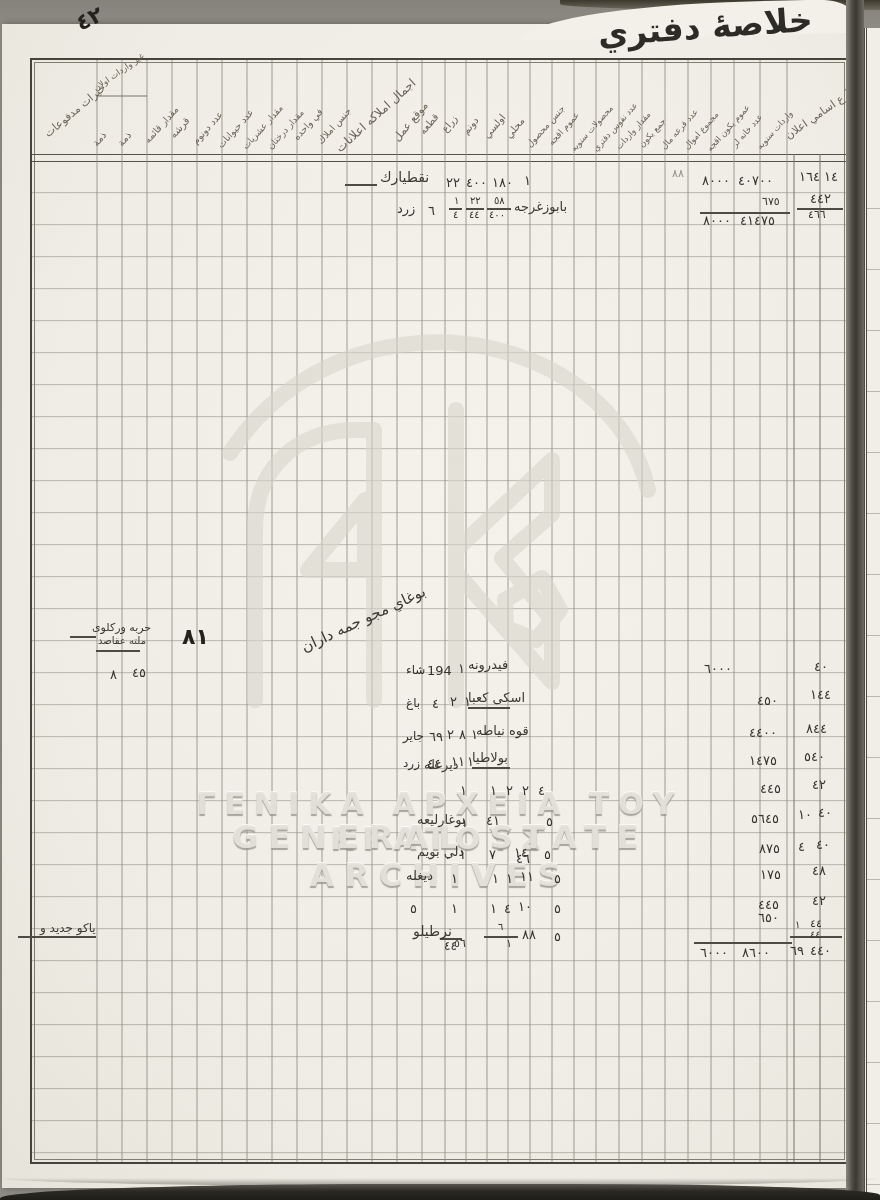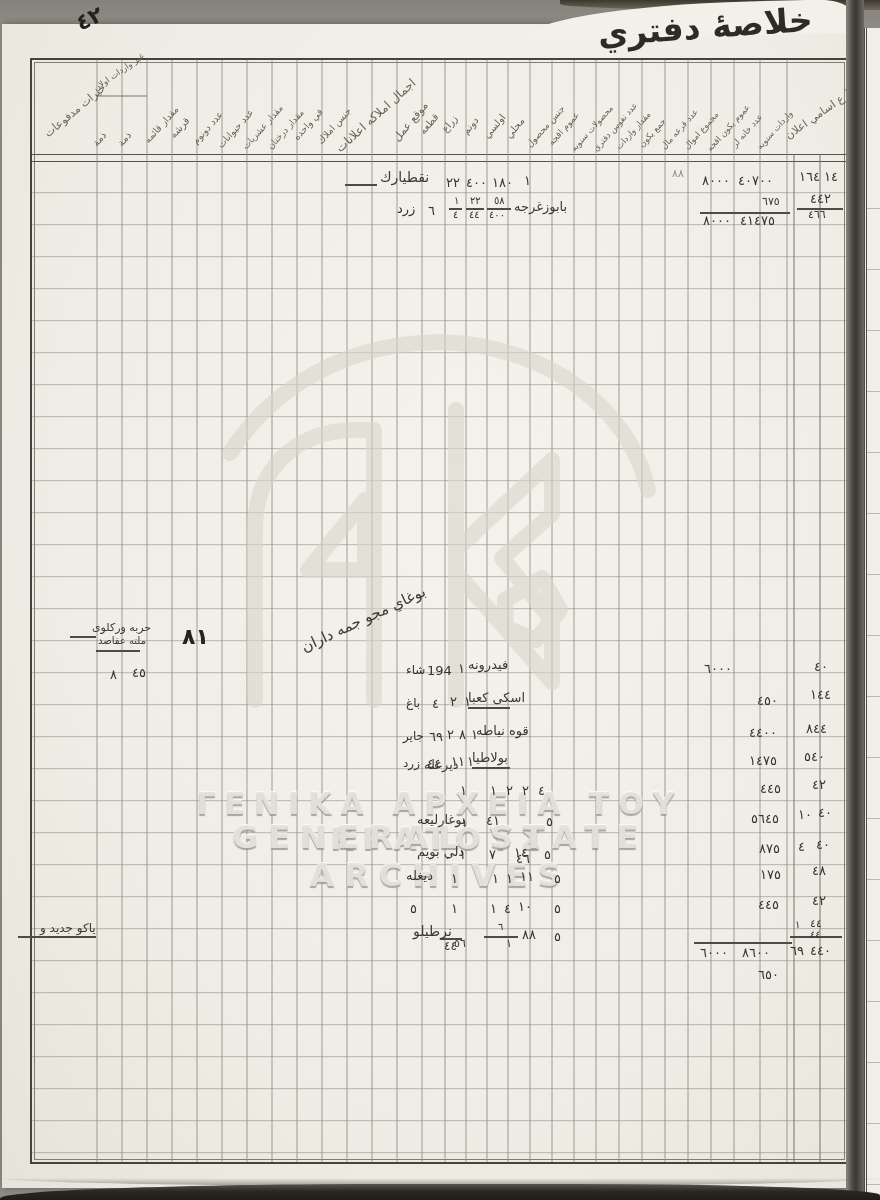--- a/index.html
+++ b/index.html
@@ -273,21 +273,21 @@
       <span class="e" style="left: 554px; top: 902px;">٥</span>
       <span class="e" style="left: 758px; top: 898px;">٤٤٥</span>
       <span class="e" style="left: 812px; top: 894px;">٤٢</span>
       <span class="e hw" style="left: 413px; top: 924px; font-size: 14px;">نرطيلو</span>
       <span class="e" style="left: 444px; top: 940px; font-size: 12px;">٤٤</span>
       <span class="e" style="left: 498px; top: 922px; font-size: 10px;">٦</span>
       <span class="e" style="left: 454px; top: 938px; font-size: 11px;">٥٦</span>
       <span class="e" style="left: 506px; top: 938px; font-size: 11px;">١</span>
       <span class="e" style="left: 522px; top: 928px;">٨٨</span>
       <span class="e" style="left: 554px; top: 930px;">٥</span>
-      <span class="e" style="left: 758px; top: 968px;">٦٥٠</span>
+      <span class="e" style="left: 758px; top: 911px;">٦٥٠</span>
       <span class="e" style="left: 700px; top: 946px;">٦٠٠٠</span>
       <span class="e" style="left: 742px; top: 946px;">٨٦٠٠</span>
       <span class="e" style="left: 795px; top: 920px; font-size: 10px;">١</span>
       <span class="e" style="left: 810px; top: 918px; font-size: 11px;">٤٤</span>
       <span class="e" style="left: 810px; top: 930px; font-size: 10px;">٤٤</span>
       <span class="e" style="left: 790px; top: 944px;">٦٩</span>
       <span class="e" style="left: 810px; top: 944px; font-size: 13px;">٤٤٠</span>
       <span class="e hw" style="left: 40px; top: 922px; font-size: 12px;">ياكو جديد و</span>
     </div>
 

